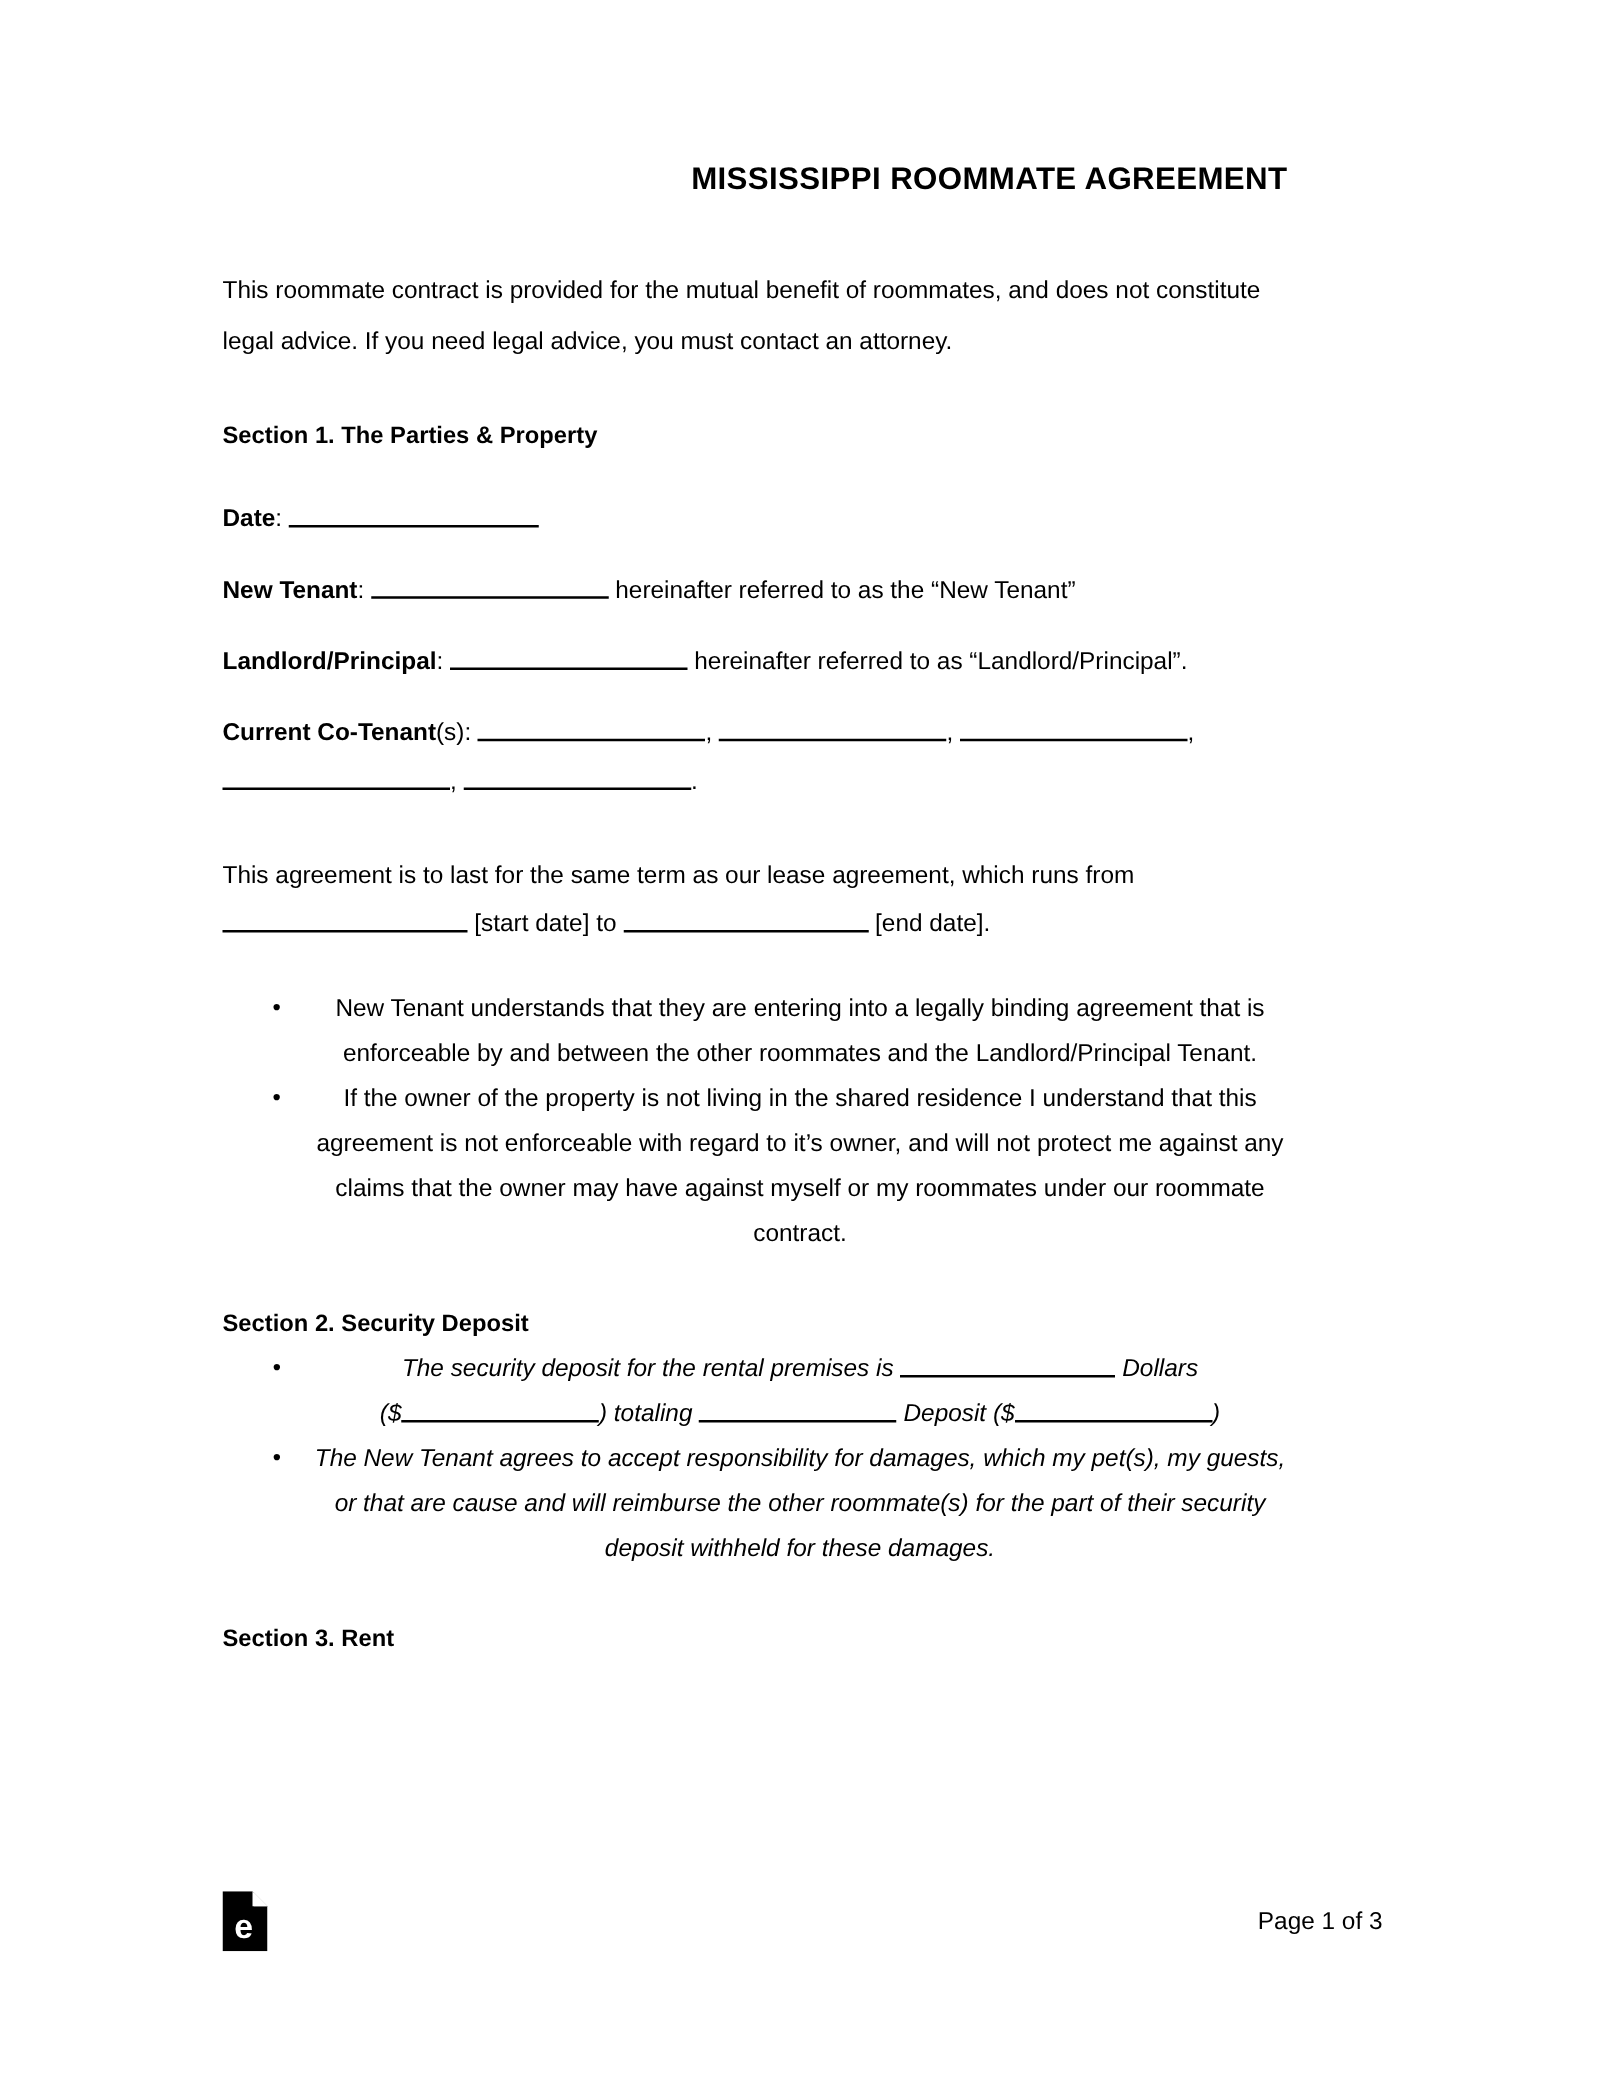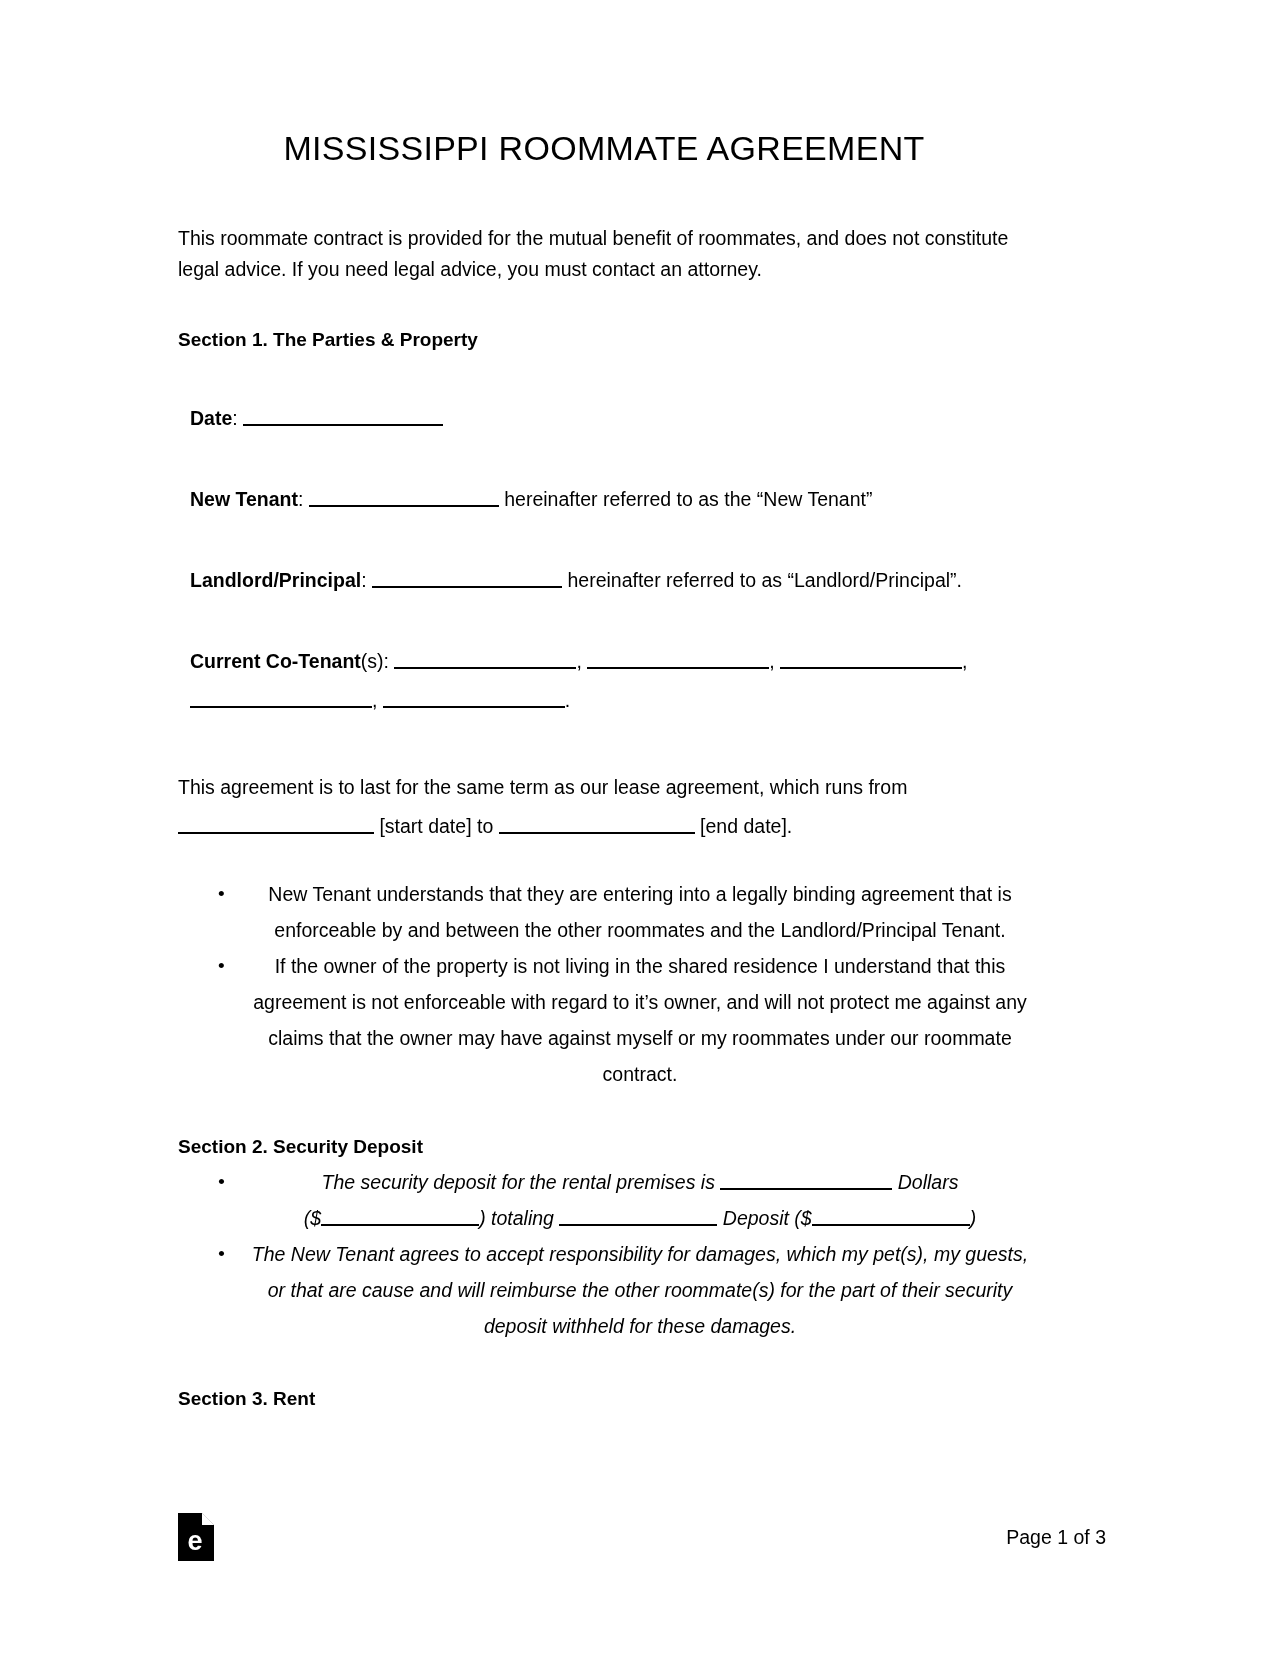--- a/index.html
+++ b/index.html
@@ -21,49 +21,49 @@
     box-sizing: border-box;
     overflow: hidden;
   }
   .content {
     position: absolute;
     left: 178px;
     top: 0;
     width: 852px;
   }
   .doc-title {
-    text-align: center;
-    font-size: 34px;
-    font-weight: normal;
+    text-align: right;
+    font-size: 25px;
+    font-weight: bold;
     letter-spacing: 0.3px;
     margin: 0;
     padding-top: 128px;
     line-height: 1.2;
   }
   .intro {
     font-size: 19.5px;
-    line-height: 31px;
+    line-height: 41px;
     margin: 0;
     padding-top: 54px;
     text-align: left;
     width: 845px;
   }
   .section-head {
     font-size: 19px;
     font-weight: bold;
     margin: 0;
     line-height: 34px;
   }
   .gap-lg { height: 38px; }
   .gap-md { height: 30px; }
   .gap-sm { height: 18px; }
   .field-line {
     font-size: 19.5px;
     line-height: 39px;
-    margin: 12px;
+    margin: 0;
     white-space: normal;
   }
   .field-line b { font-weight: bold; }
   .blank {
     display: inline-block;
     border-bottom: 2px solid #000;
     vertical-align: baseline;
     height: 17px;
     margin-bottom: -1px;
   }

